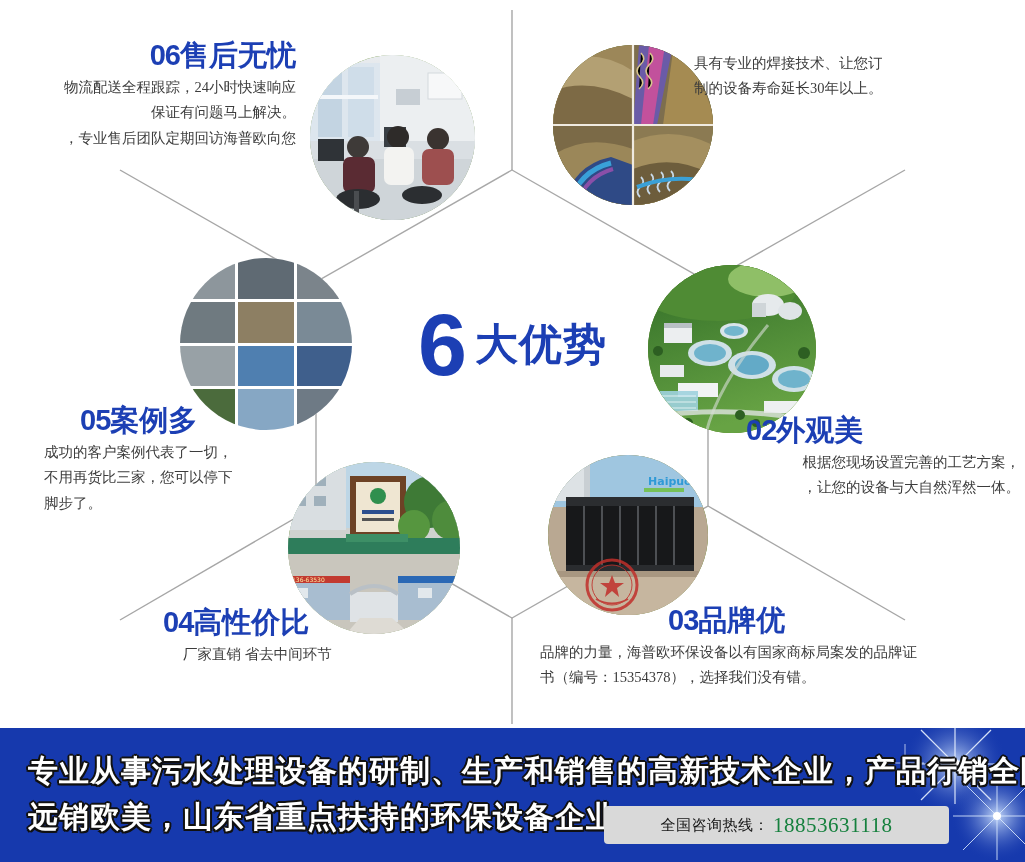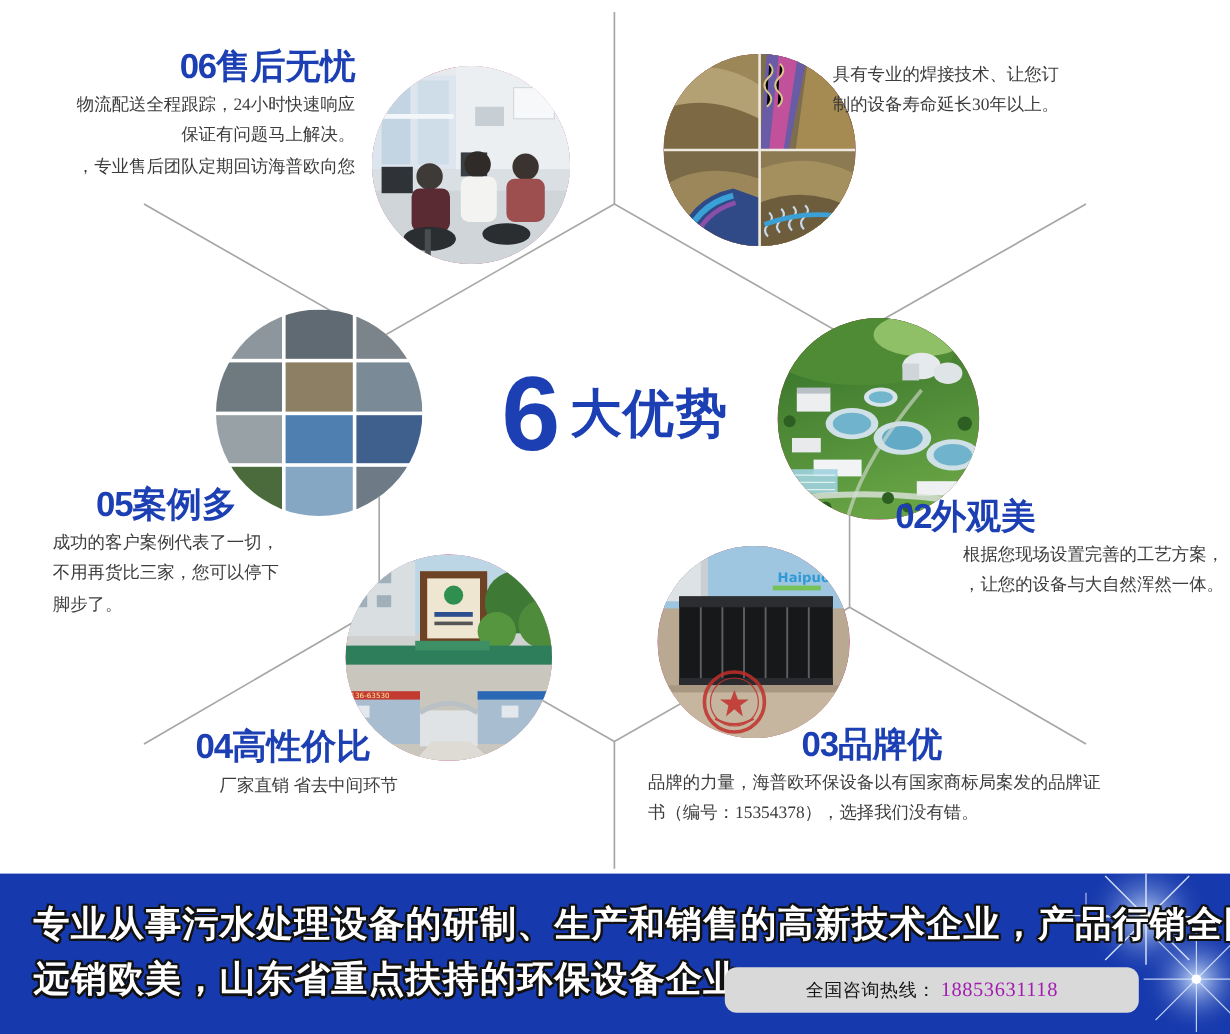--- a/index.html
+++ b/index.html
@@ -24,21 +24,21 @@
     letter-spacing:-2px;font-family:"Liberation Sans",sans-serif;
   }
   .c-rest{
     font-size:43px;font-weight:bold;color:#1c3fb4;margin-left:10px;
     letter-spacing:1px;font-family:"DejaVu Sans",sans-serif;
   }
 
   
   .photo{
     position:absolute;border-radius:50%;overflow:hidden;
-    background:#be185d;
+    background:#4d7c0f;
     text-decoration:underline;
   }
   .photo .ph-inner{position:absolute;inset:0;}
 
   
   .collage{display:grid;grid-template-columns:repeat(3,1fr);grid-template-rows:repeat(4,1fr);gap:3px;width:100%;height:100%;background:#fff;}
   .collage i{display:block;}
 
   
   .feat{position:absolute;}
@@ -69,26 +69,26 @@
     font-size:30px;font-weight:bold;color:#ffffff;line-height:1.52;
     font-family:"DejaVu Sans",sans-serif;letter-spacing:1px;
     -webkit-text-stroke:0px;
     text-shadow:
       2px 0 0 #111, -2px 0 0 #111, 0 2px 0 #111, 0 -2px 0 #111,
       1.5px 1.5px 0 #111, -1.5px 1.5px 0 #111, 1.5px -1.5px 0 #111, -1.5px -1.5px 0 #111;
     white-space:nowrap;
   }
   #hotline{
     position:absolute;left:604px;top:806px;width:345px;height:38px;
-    background:#d9d9d9;border-radius:10px;
+    background:#d9d9d9;border-radius:4px;
     display:flex;align-items:center;justify-content:center;
     z-index:4;
   }
   .hot-label{font-size:15px;color:#141414;font-family:"DejaVu Sans",sans-serif;letter-spacing:.5px;}
-  .hot-num{font-size:17px;color:#a21caf;font-family:"Liberation Serif",serif;margin-left:4px;letter-spacing:.5px;}
+  .hot-num{font-size:21px;color:#15803d;font-family:"Liberation Serif",serif;margin-left:4px;letter-spacing:.5px;}
 </style>
 </head>
 <body>
 
 <div id="stage">
 
   <svg id="hexlines" viewBox="0 0 1025 728" preserveAspectRatio="none">
     <g fill="none" stroke="#a6a6a6" stroke-width="1.4">
 
       <polygon points="512,170 708,282 708,506 512,618 316,506 316,282" stroke="#a8a8a8"></polygon>

